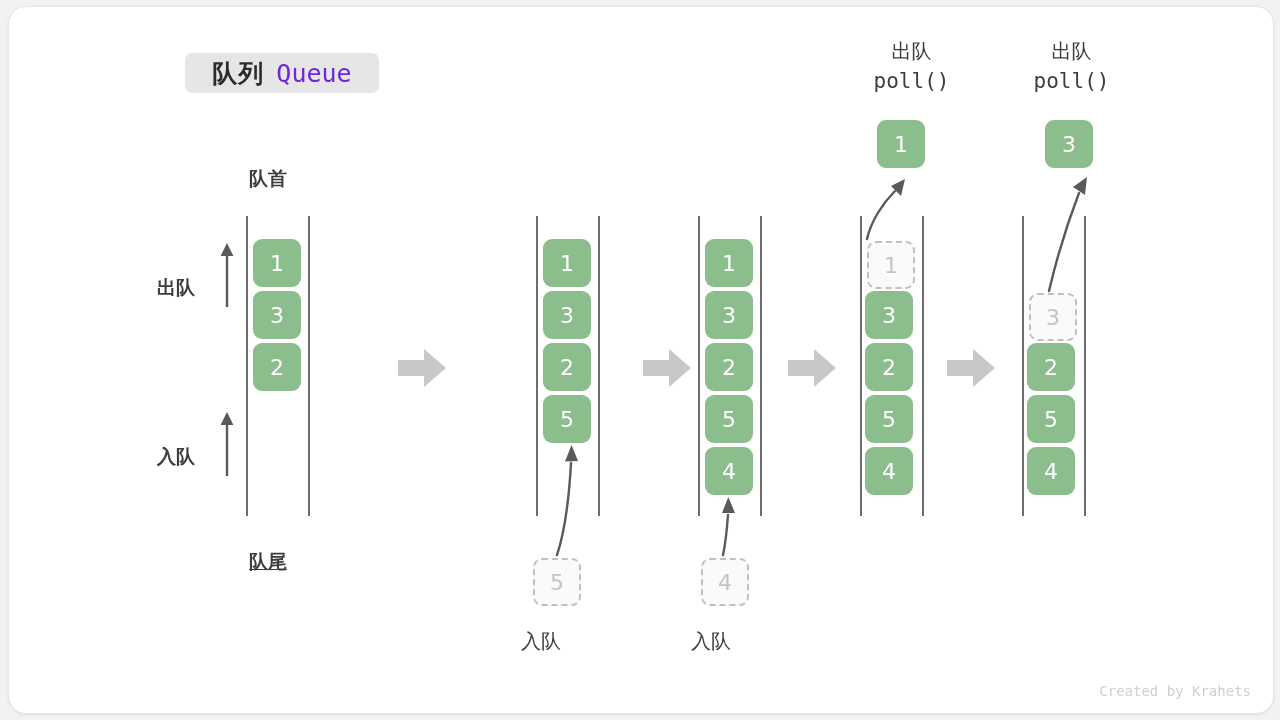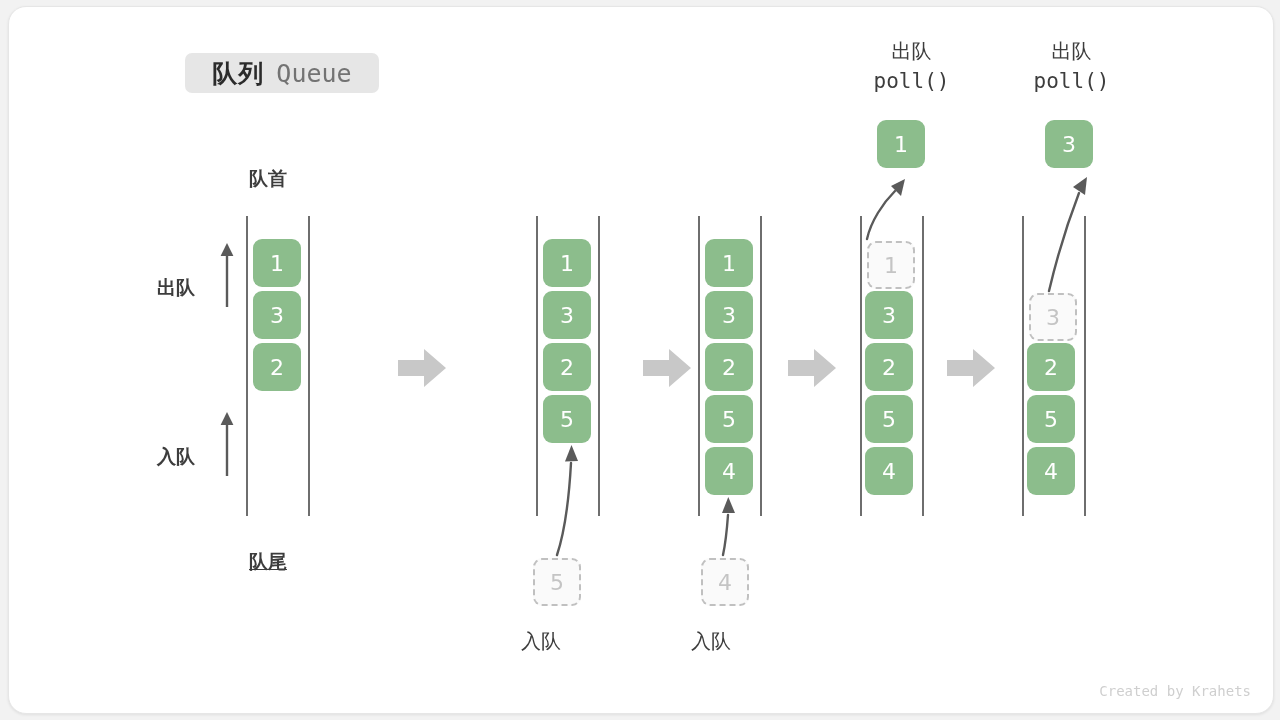--- a/index.html
+++ b/index.html
@@ -27,21 +27,21 @@
     background:#e6e6e6;border-radius:7px;
     display:flex;align-items:center;justify-content:center;
     white-space:nowrap;
     margin-left:8px;
   }
   .title-cn{
     font-size:25px;font-weight:bold;color:#2b2b2b;letter-spacing:1px;
   }
   .title-en{
     font-family:"DejaVu Sans Mono","Liberation Mono",monospace;
-    font-size:25px;color:#737373;margin-left:12px;
+    font-size:25px;color:#6d28d9;margin-left:12px;
   }
 
   
   .lbl-bold{
     position:absolute;font-size:19px;font-weight:bold;color:#3d3d3d;
     white-space:nowrap;
   }
   .op-label{
     position:absolute;text-align:center;white-space:nowrap;line-height:1.45;
   }

